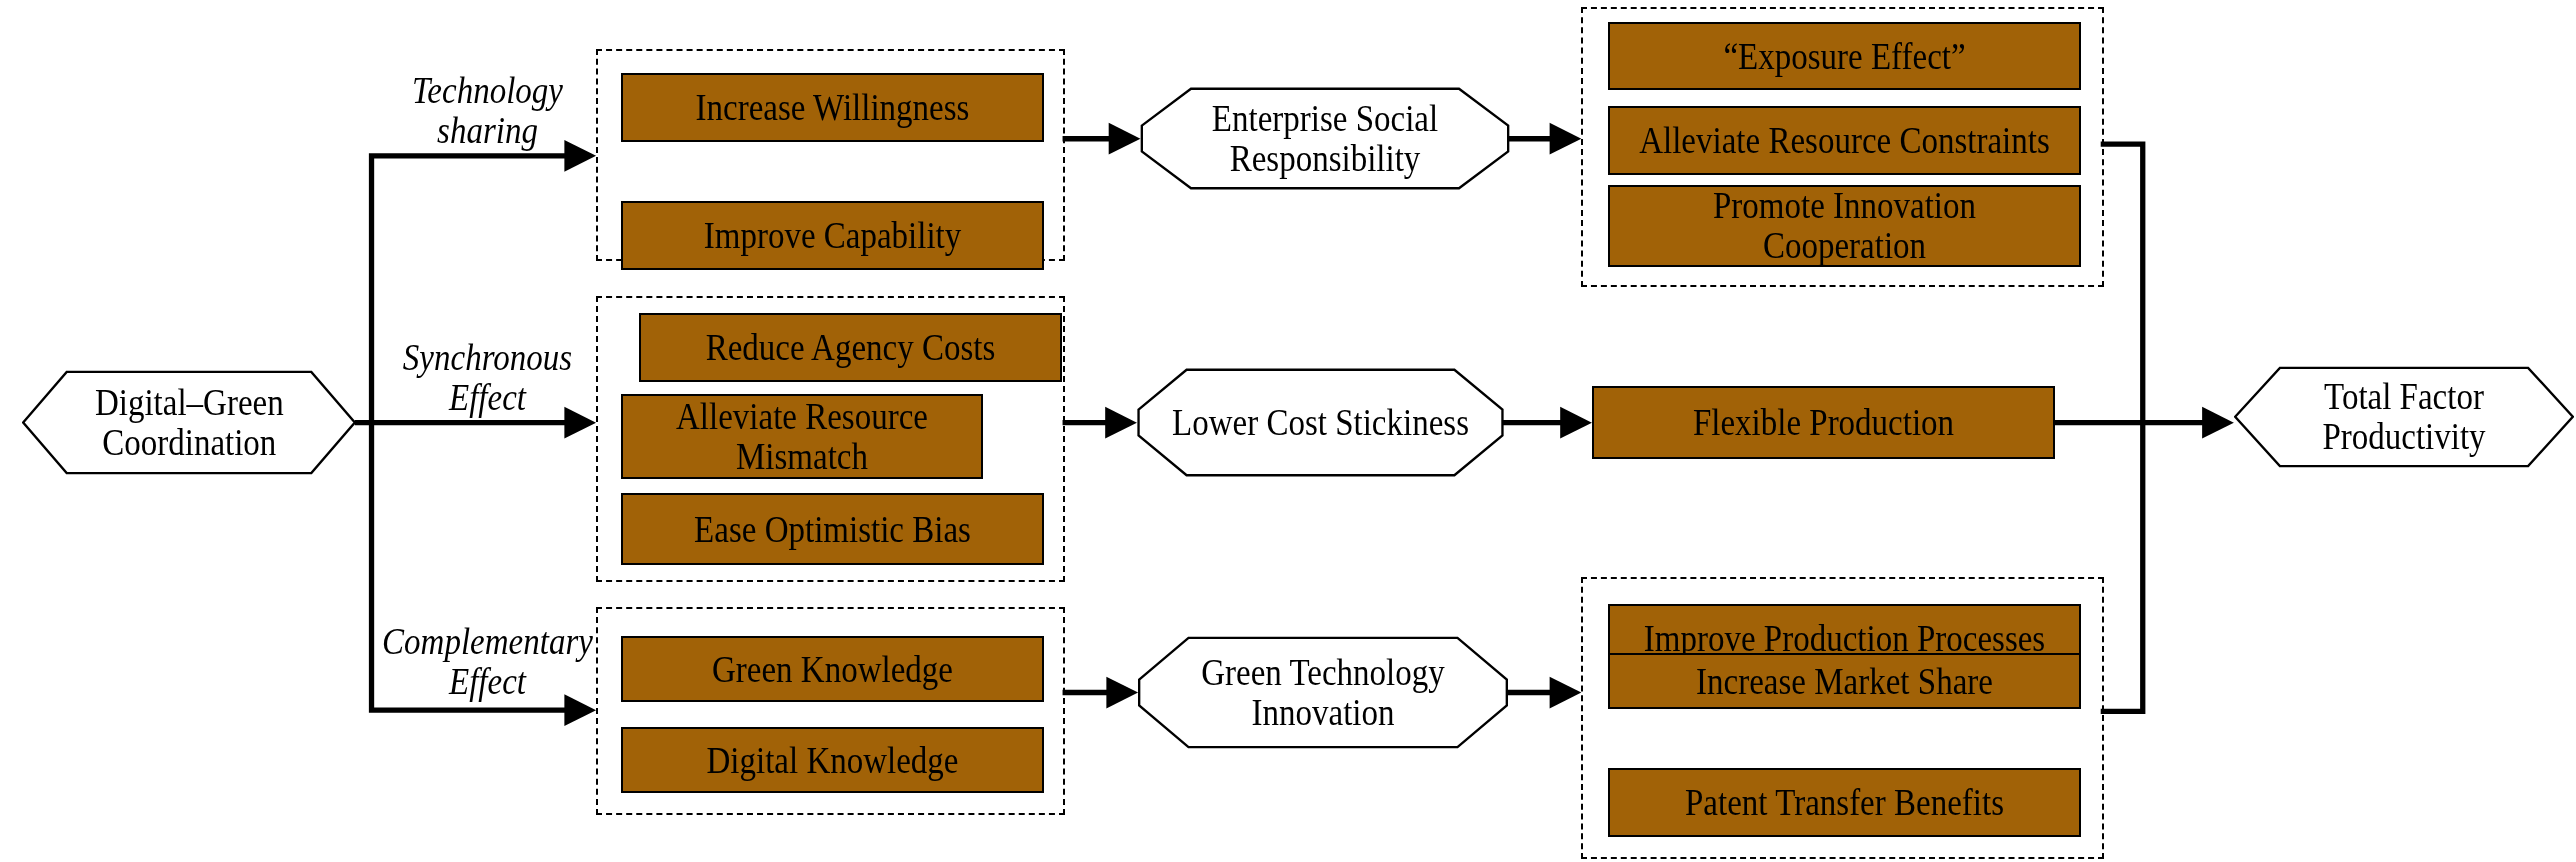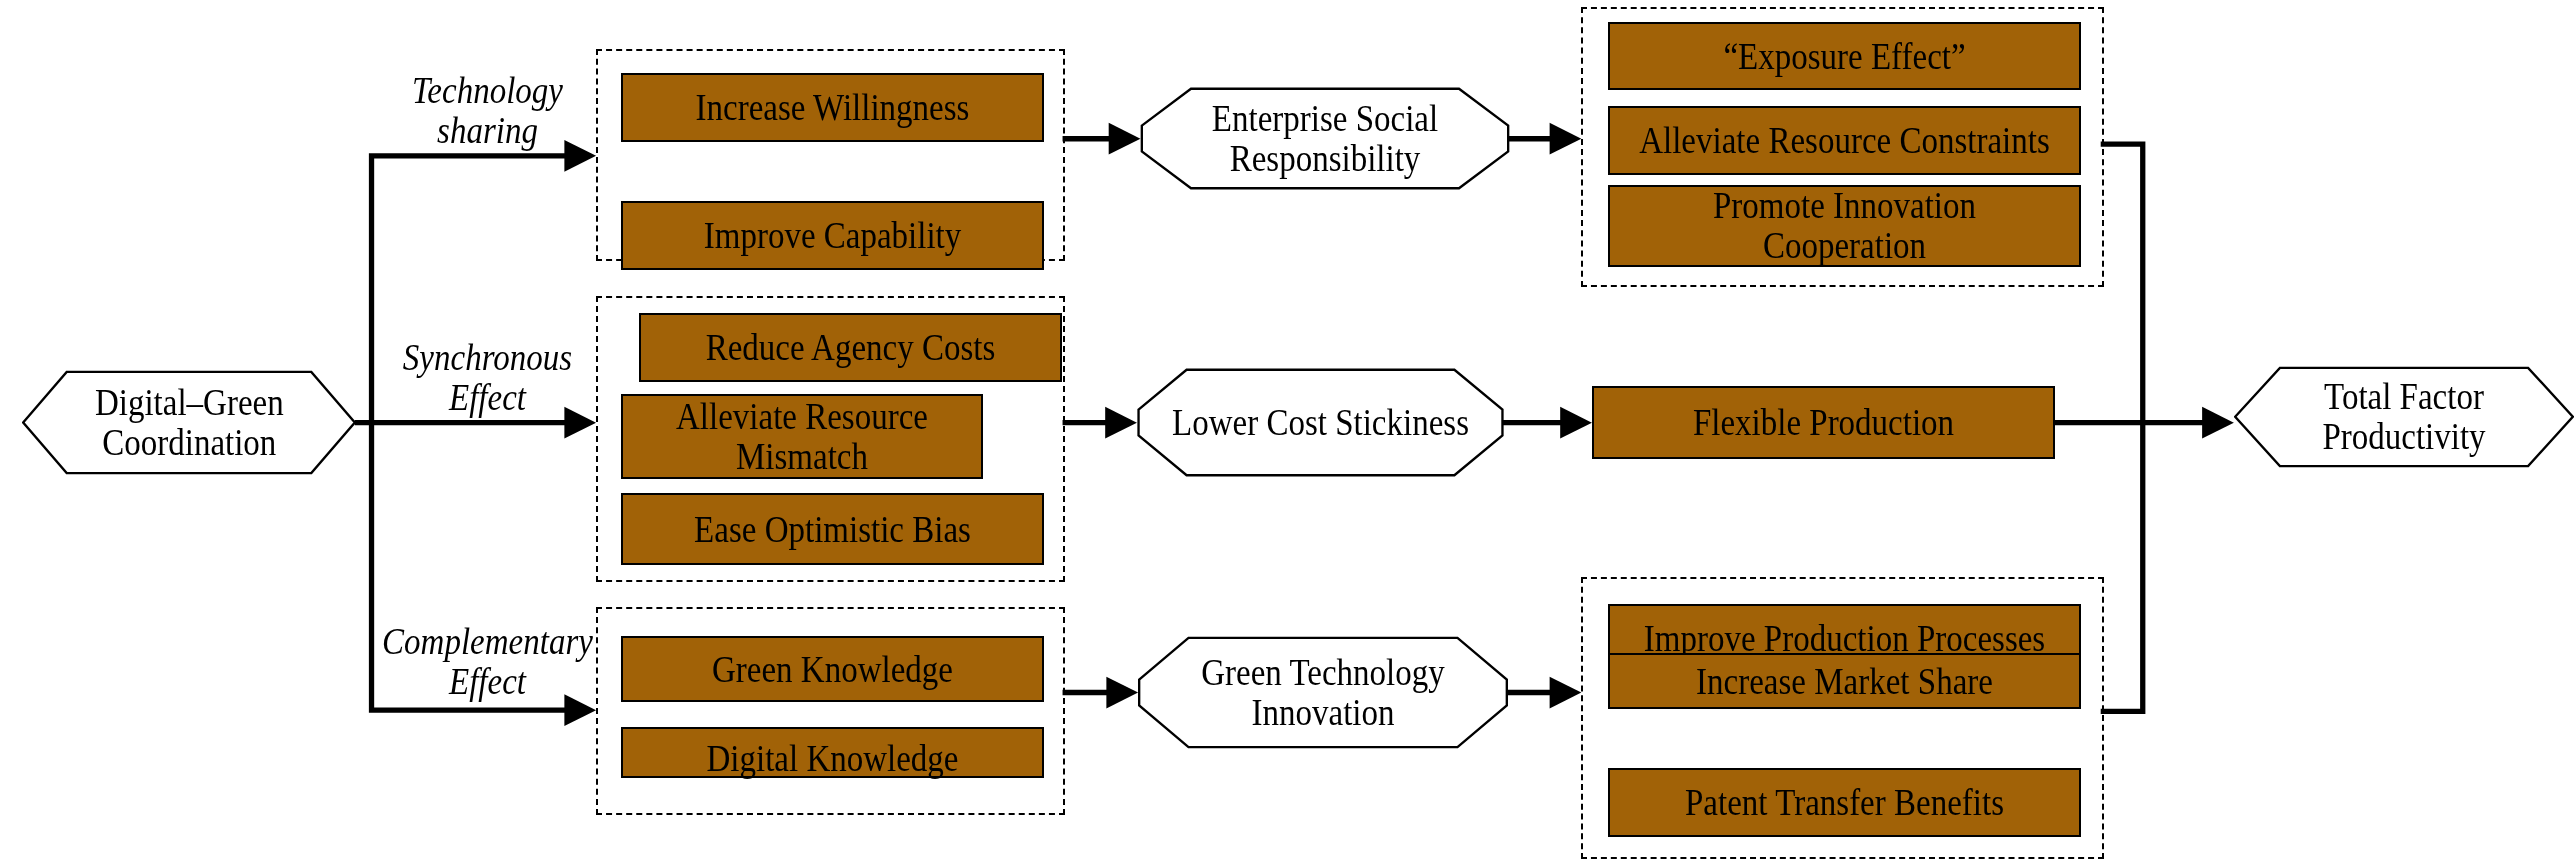--- a/index.html
+++ b/index.html
@@ -159,21 +159,21 @@
 Mismatch</span>
   </div>
   <div class="box" style="left:621px; top:493px; width:423px; height:72px;">
     <span class="txt">Ease Optimistic Bias</span>
   </div>
 
   <div class="group" style="left:596px; top:607px; width:469px; height:208px;"></div>
   <div class="box" style="left:621px; top:636px; width:423px; height:66px;">
     <span class="txt">Green Knowledge</span>
   </div>
-  <div class="box" style="left:621px; top:727px; width:423px; height:51px;align-items:flex-end;">
+  <div class="box" style="left:621px; top:727px; width:423px; height:66px;">
     <span class="txt">Digital Knowledge</span>
   </div>
 
   <div class="hex" style="left:1140px; top:87px; width:370px; height:103px;">
     <svg viewBox="0 0 630 176">
       <polygon points="2,66 86,3 544,3 628,66 628,110 544,173 86,173 2,110"></polygon>
     </svg>
     <div class="hex-label">
         <span class="txt">Enterprise Social
 Responsibility</span>

